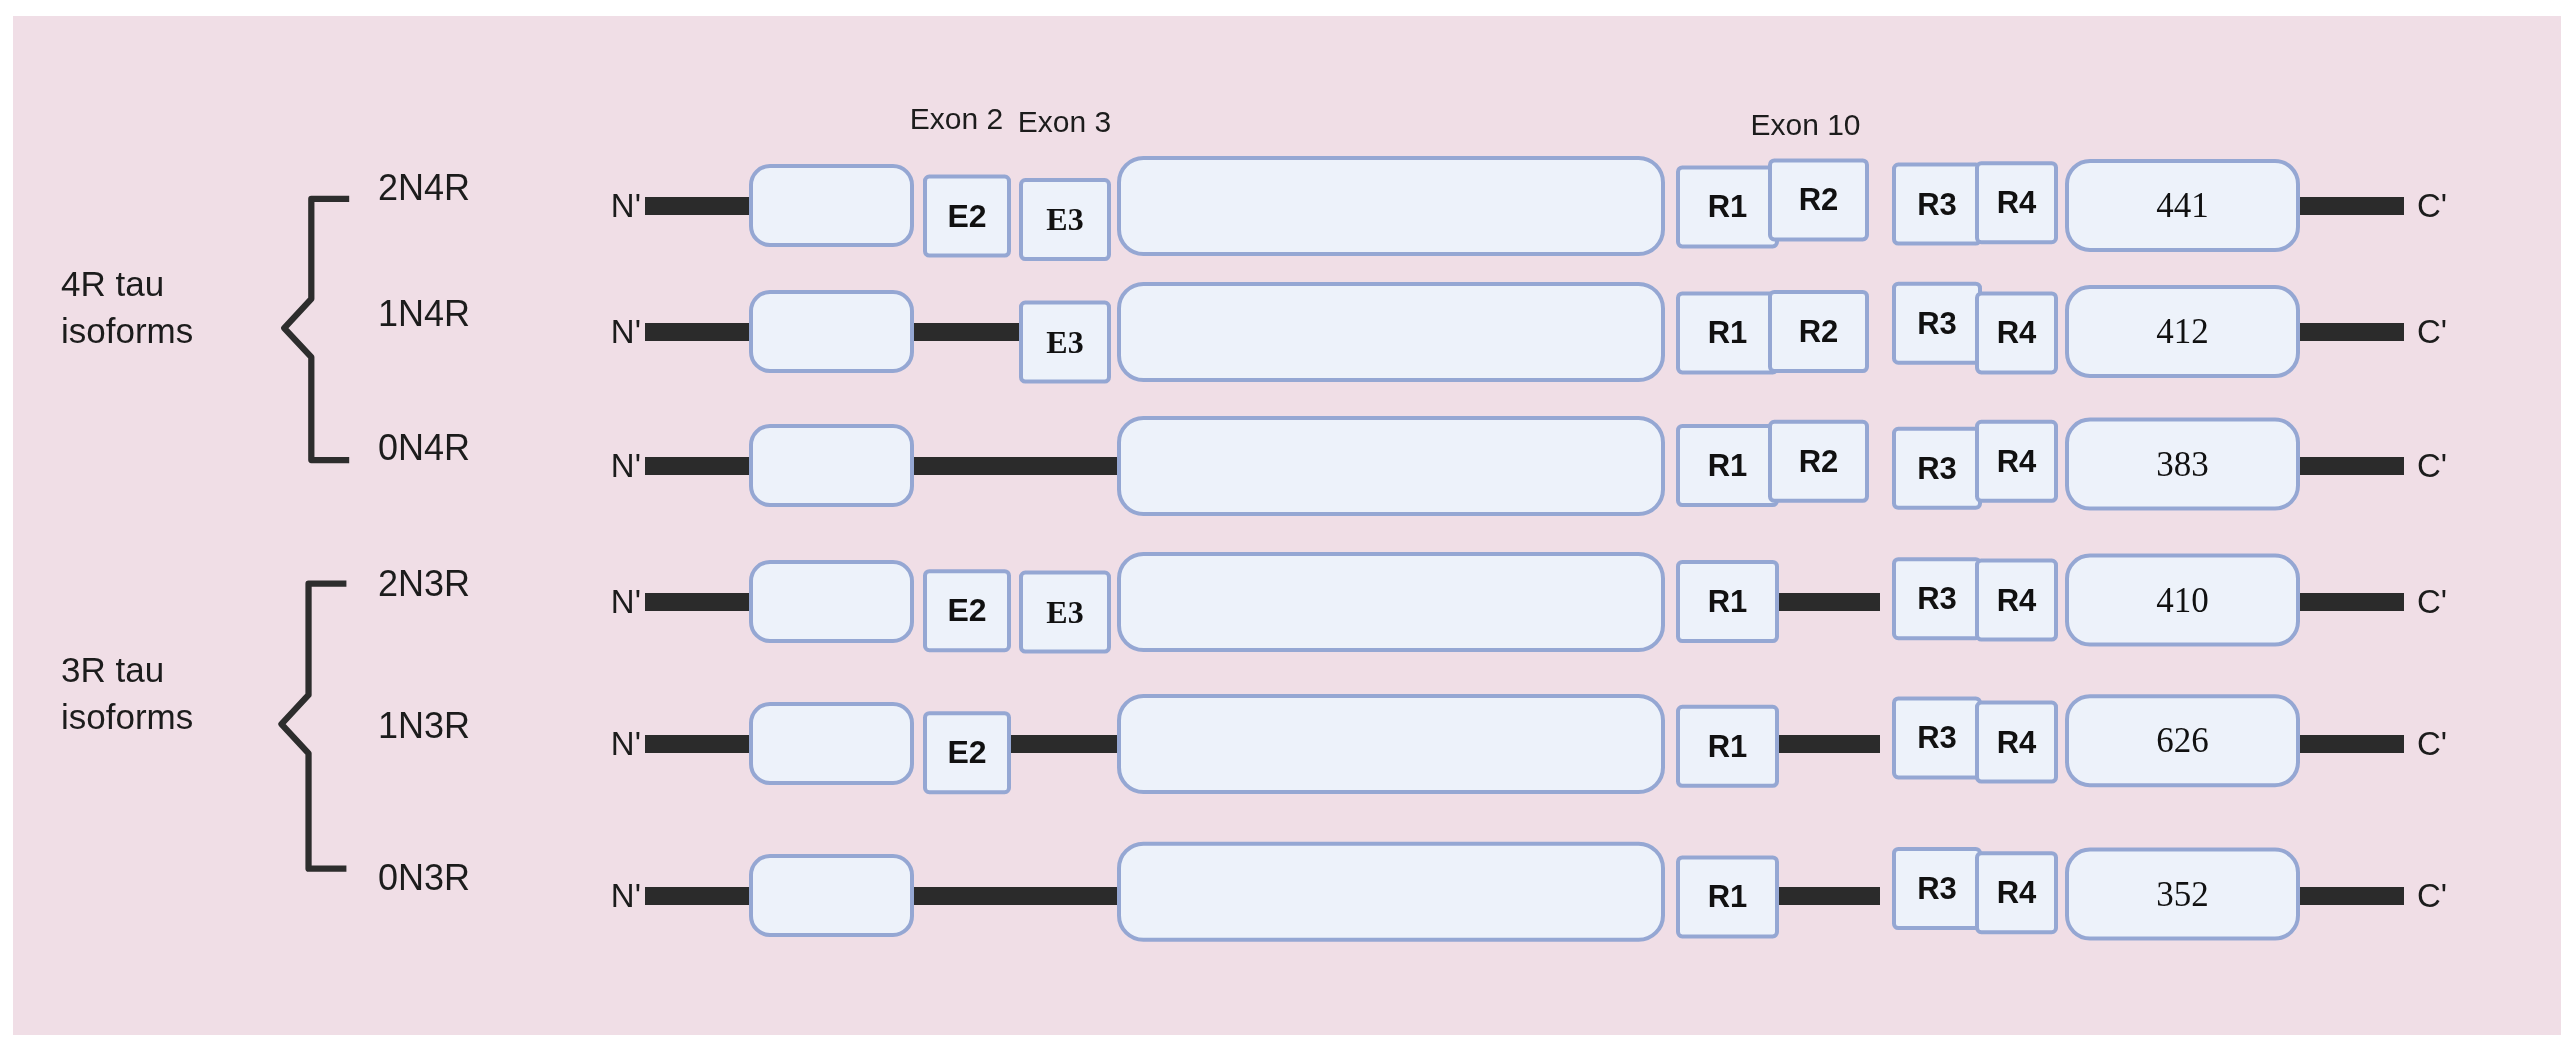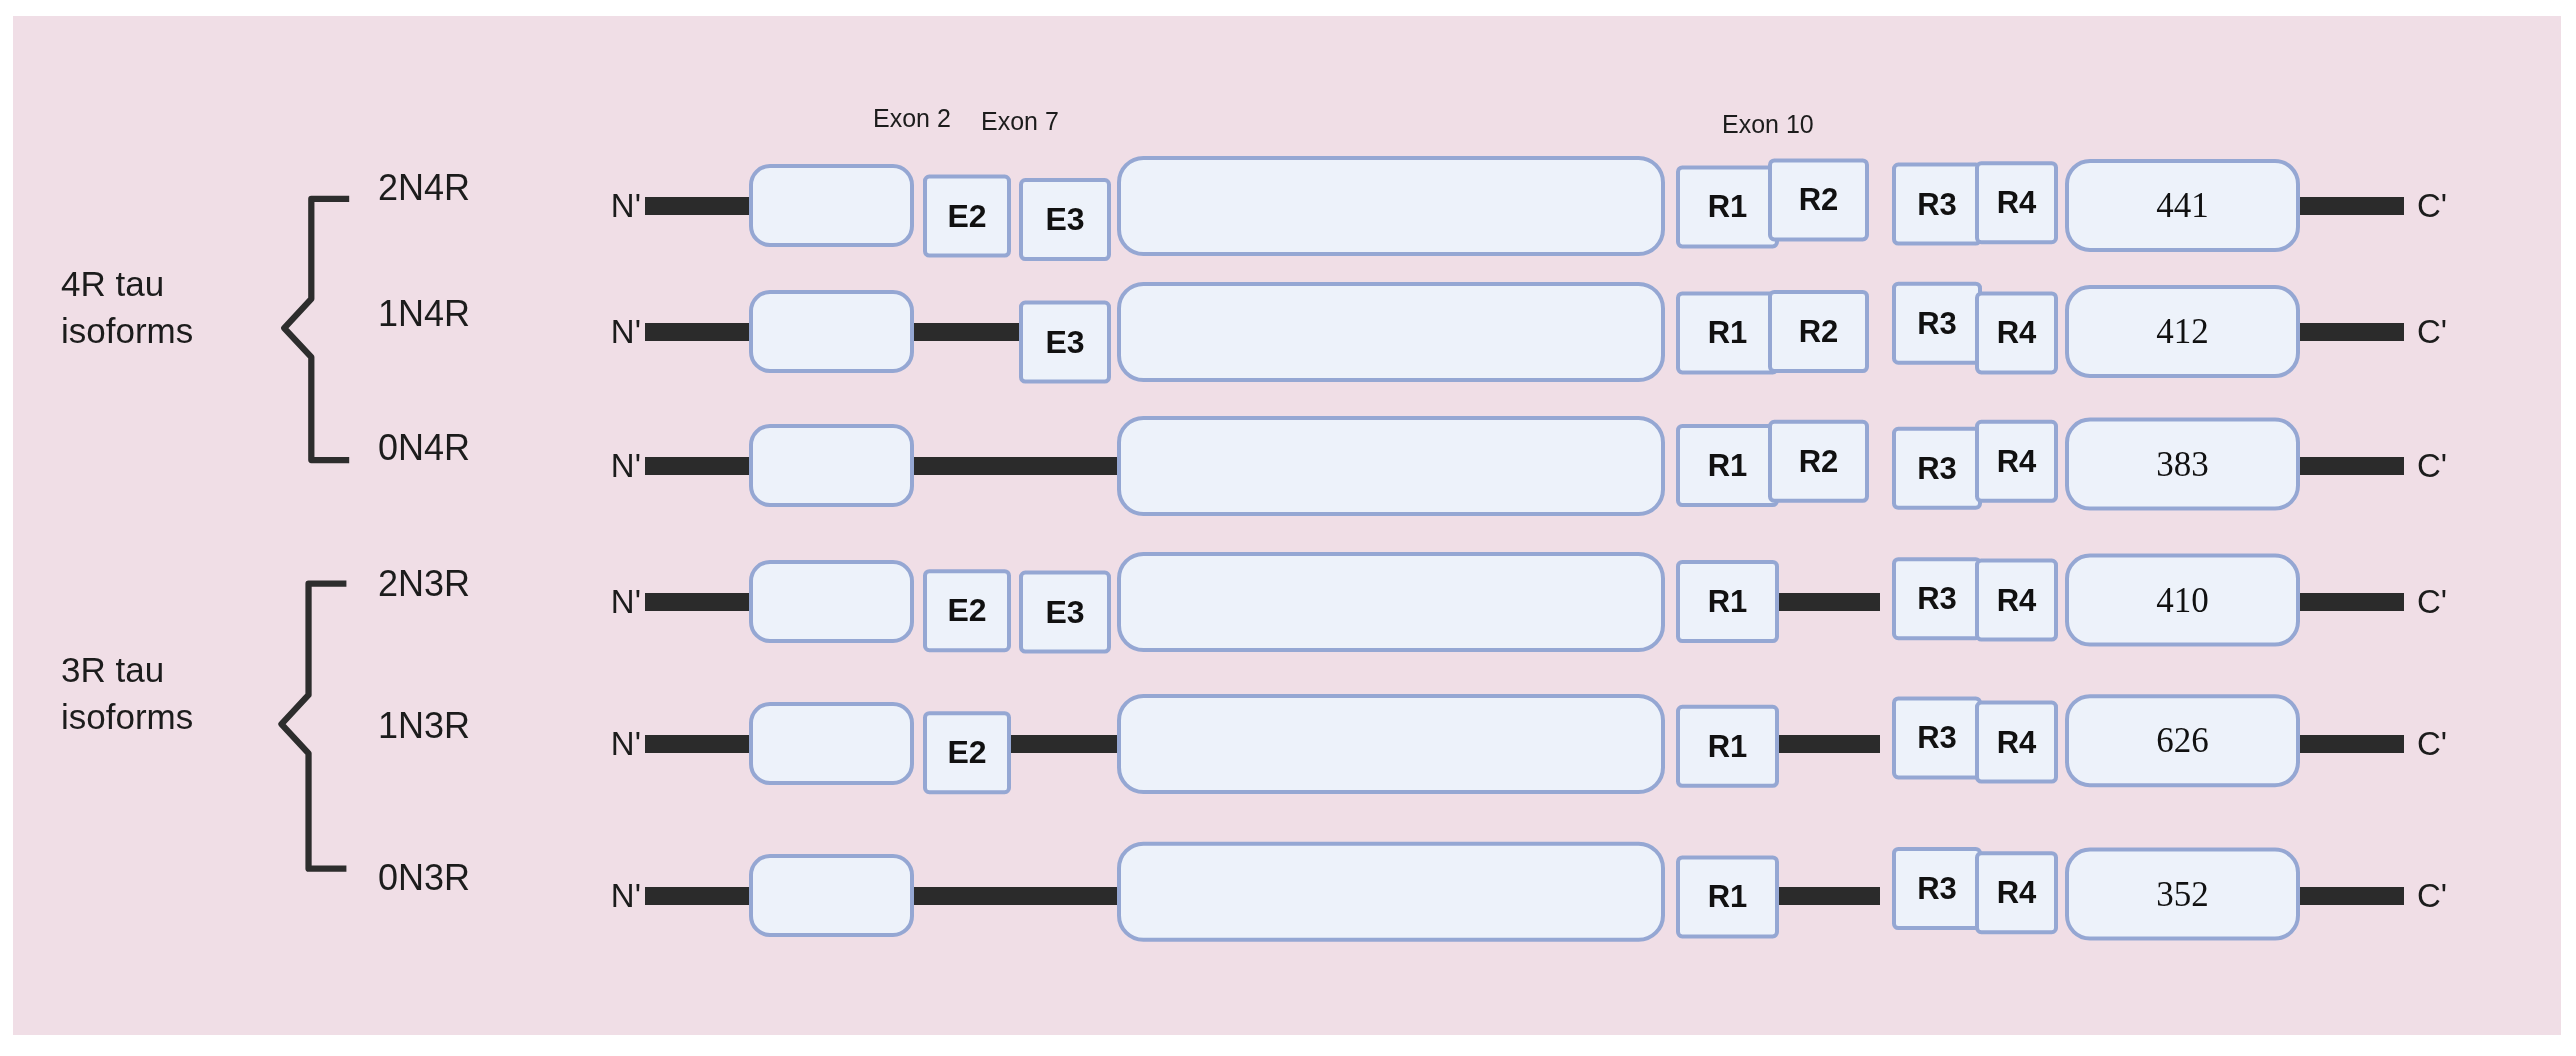--- a/index.html
+++ b/index.html
@@ -3,21 +3,21 @@
 <meta charset="utf-8">
 <style>
   html,body{margin:0;padding:0;}
   body{
     width:2576px;height:1057px;position:relative;background:#ffffff;
     font-family:"Liberation Sans", sans-serif;color:#1c1c1c;overflow:hidden;
   }
   .panel{position:absolute;left:12.5px;top:16px;width:2548px;height:1019px;background:#f0dee6;}
   .brace-svg{position:absolute;left:0;top:0;width:2576px;height:1057px;z-index:1;pointer-events:none;}
   .grouplabel{position:absolute;left:61px;font-size:35px;line-height:47px;z-index:2;}
-  .exonlabel{position:absolute;width:167px;font-size:25px;height:31px;line-height:31px;z-index:2;}
+  .exonlabel{position:absolute;width:167px;text-align:center;font-size:30px;height:31px;line-height:31px;z-index:2;}
   .row{position:absolute;left:0;width:2576px;height:0;z-index:2;}
   .rowlabel{position:absolute;left:346px;width:156px;top:-38px;height:39px;line-height:39px;text-align:center;font-size:36px;}
   .endtext{position:absolute;top:-23px;height:46px;line-height:46px;font-size:33px;z-index:4;}
   .x-ntext{left:542px;width:99px;text-align:right;}
   .x-ctext{left:2417px;width:111px;text-align:left;}
   .bar{position:absolute;top:-9px;height:18px;background:#2b2b2b;z-index:1;}
   .x-nline{left:645px;width:106px;}
   .x-cline{left:2300px;width:104px;}
   .x-e2gap{left:909px;width:114px;}
   .x-e3gap{left:1005px;width:115px;}
@@ -28,40 +28,40 @@
     z-index:2;display:flex;align-items:center;justify-content:center;
     font-weight:700;font-size:32px;color:#111;
   }
   .nbox{top:-42px;height:83px;border-radius:21px;}
   .bigbox{top:-50px;height:100px;border-radius:26.4px;}
   .ebox{top:-42px;height:83px;border-radius:6.3px;margin-top:12px;}
   .rbox{top:-42px;height:83px;border-radius:6.3px;font-size:31px;}
   .numbox{top:-47px;height:93px;border-radius:25px;font-weight:400;font-size:35px;}
   .x-nbox{left:749px;width:165px;}
   .x-e2{left:923px;width:88px;}
-  .x-e3{left:1019px;width:92px;}
+  .x-e3{left:1019px;width:92px;font-family:Liberation Serif, serif;}
   .x-big{left:1117px;width:548px;}
   .x-r1{left:1676px;width:103px;}
   .x-r2{left:1768px;width:101px;}
   .x-r3{left:1876px;width:90px;margin-left:16px;}
   .x-r4{left:1975px;width:83px;}
   .x-num{left:2065px;width:235px;font-family:Liberation Serif, serif;}
 </style>
 </head>
 <body>
 
 <div class="panel"></div>
 
 <svg class="brace-svg" viewBox="0 0 3707 1521">
   <path d="M 498 286 L 448 286 L 448 430 L 409 472 L 448 514 L 448 662 L 498 662" fill="none" stroke="#2d2d2d" stroke-width="9" stroke-linejoin="round" stroke-linecap="square"></path>
   <path d="M 494 840 L 444 840 L 444 1000 L 405 1042 L 444 1084 L 444 1250 L 494 1250" fill="none" stroke="#2d2d2d" stroke-width="9" stroke-linejoin="round" stroke-linecap="square"></path>
 </svg>
 
 <div class="exonlabel" style="left:873px;top:103px">Exon 2</div>
-<div class="exonlabel" style="left:981px;top:106px">Exon 7</div>
+<div class="exonlabel" style="left:981px;top:106px">Exon 3</div>
 <div class="exonlabel" style="left:1722px;top:109px">Exon 10</div>
 
 <div class="grouplabel" style="top:260px">
   <div>4R tau</div>
   <div>isoforms</div>
 </div>
 <div class="grouplabel" style="top:646px">
   <div>3R tau</div>
   <div>isoforms</div>
 </div>

